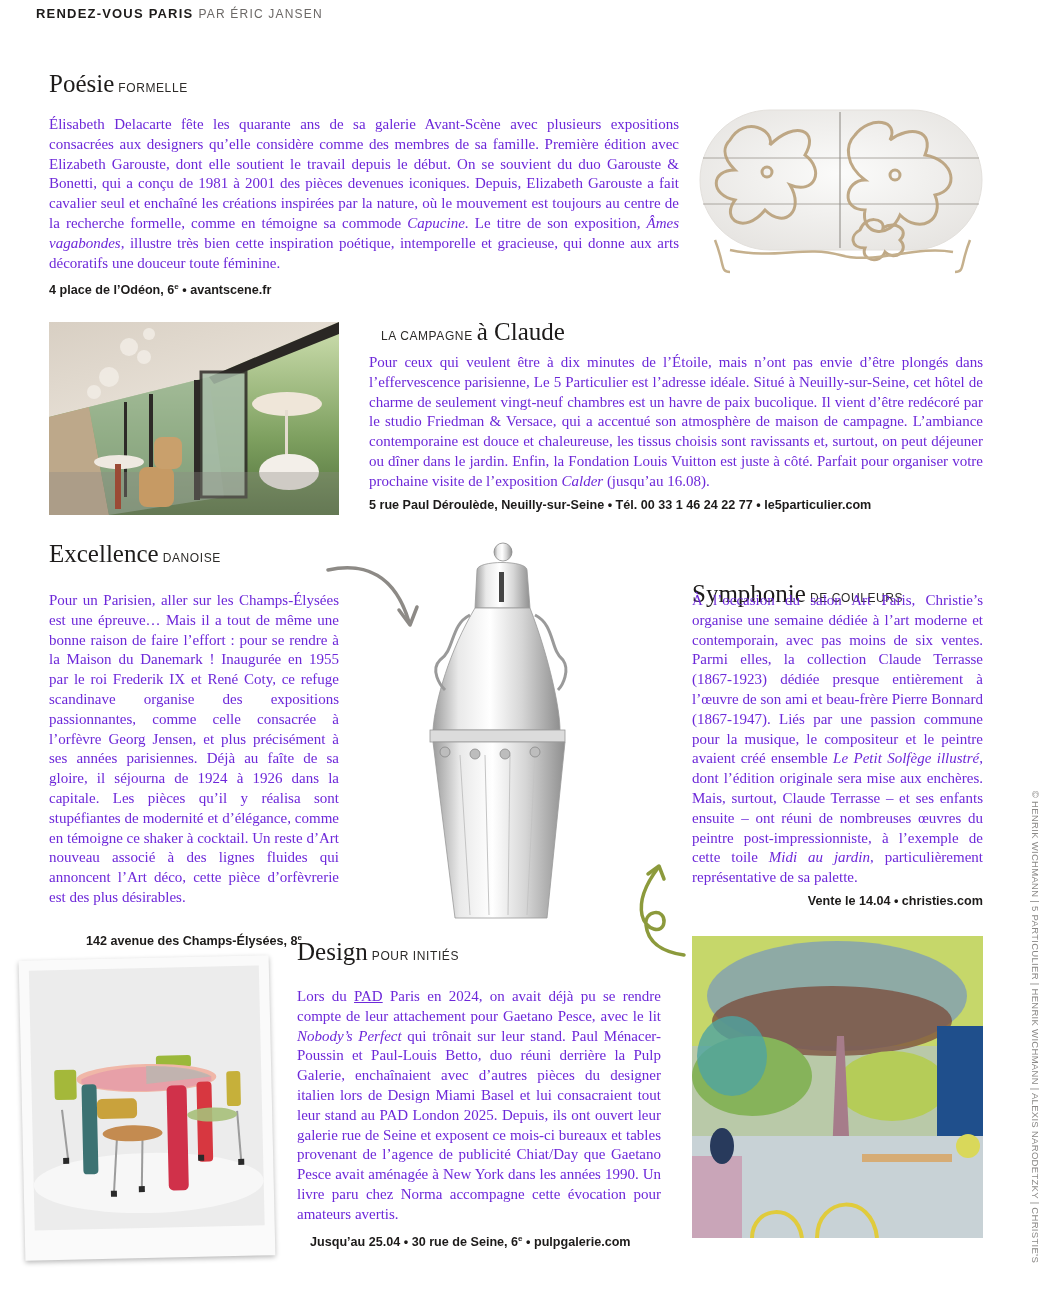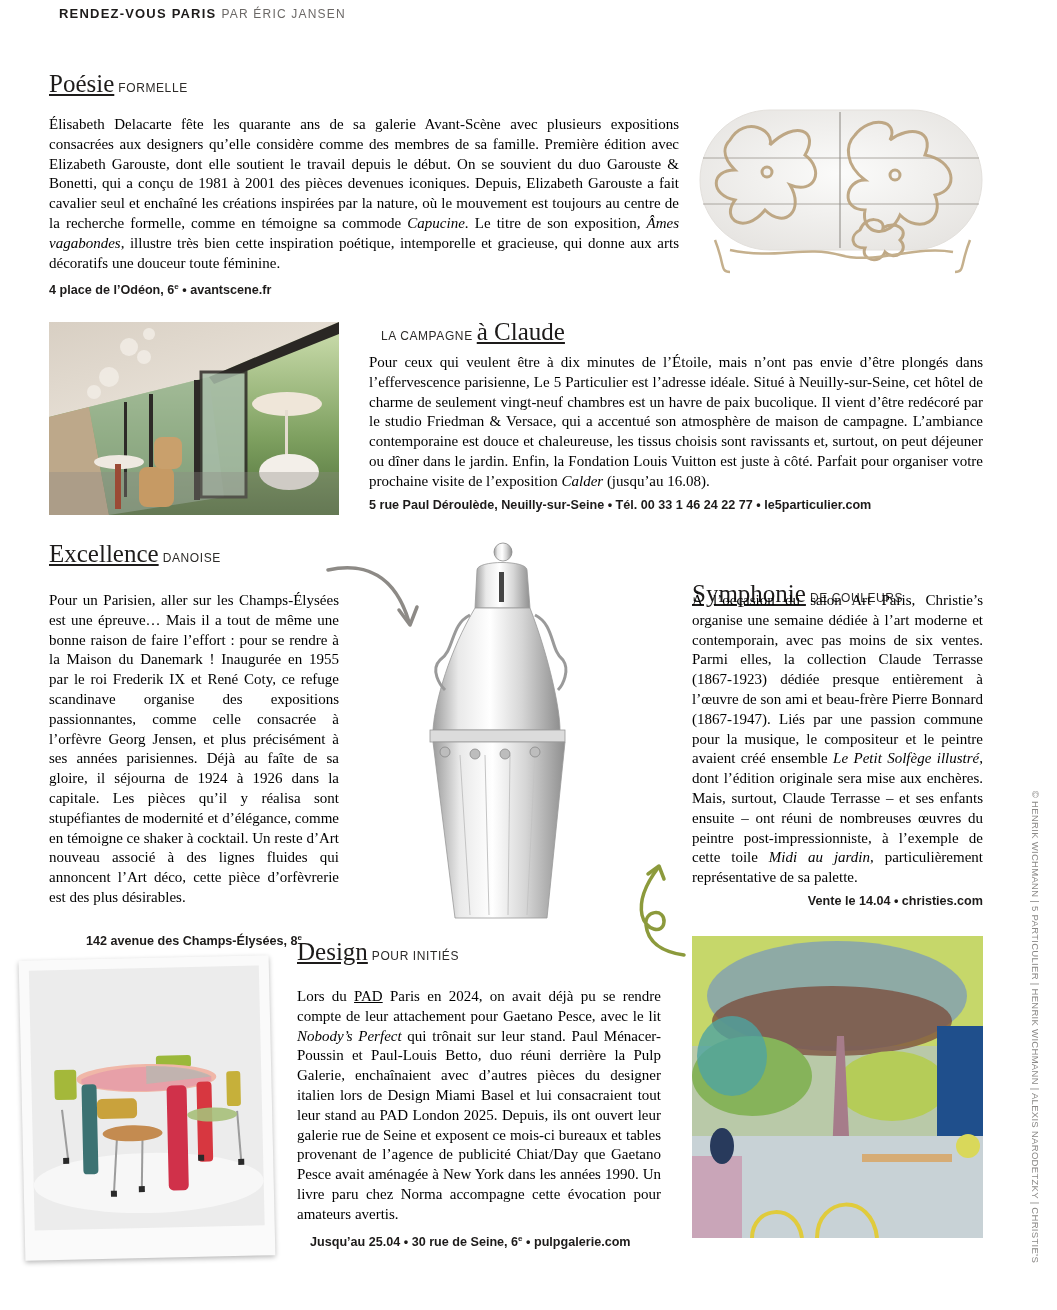--- a/index.html
+++ b/index.html
@@ -1,28 +1,28 @@
 <!DOCTYPE html>
 <html><head>
 <meta charset="utf-8">
 <style>
   html, body { margin: 0; padding: 0; background: #ffffff; }
   body { width: 1057px; height: 1310px; position: relative; overflow: hidden; color: #1d1b1a; }
   .abs { position: absolute; }
 
-  .running-head { left: 59px; top: 6px; font-family: "Liberation Sans", sans-serif; font-size: 13px; letter-spacing: 1.2px; }
+  .running-head { left: 36px; top: 6px; font-family: "Liberation Sans", sans-serif; font-size: 13px; letter-spacing: 1.2px; }
   .running-head .rh-main { font-weight: bold; color: #1d1b1a; }
   .running-head .rh-by { color: #6b6866; font-size: 12px; margin-left: 5px; }
 
   .heading { font-family: "Liberation Serif", serif; color: #1d1b1a; white-space: nowrap; }
-  .heading .hw { font-size: 25px; text-decoration: underline; }
+  .heading .hw { font-size: 25px; }
   .heading .hs { font-family: "Liberation Sans", sans-serif; font-size: 12px; letter-spacing: 0.6px; color: #2c2a28; margin-left: 4px; }
   .heading.rev .hs { margin-left: 12px; margin-right: 4px; }
 
-  .body-text { font-family: "Liberation Serif", serif; font-size: 15px; line-height: 19.8px; text-align: justify; hyphens: manual; color: #000000; }
+  .body-text { font-family: "Liberation Serif", serif; font-size: 15px; line-height: 19.8px; text-align: justify; hyphens: manual; color: #6d28d9; }
   .body-text i { font-style: italic; }
   .info { font-family: "Liberation Sans", sans-serif; font-size: 12.6px; font-weight: bold; color: #1d1b1a; line-height: 27px; text-align: center; }
   .info sup { font-size: 8px; }
 
   .credit { right: 14px; top: 812px; width: 16px; height: 430px; }
   .credit span { position: absolute; left: 50%; top: 50%; transform: translate(-50%, -50%) rotate(90deg); white-space: nowrap; font-family: "Liberation Sans", sans-serif; font-size: 9.5px; color: #8a8886; letter-spacing: 0.3px; }
 
   .photo { overflow: hidden; }
   .ul { text-decoration: underline; }
 </style>

